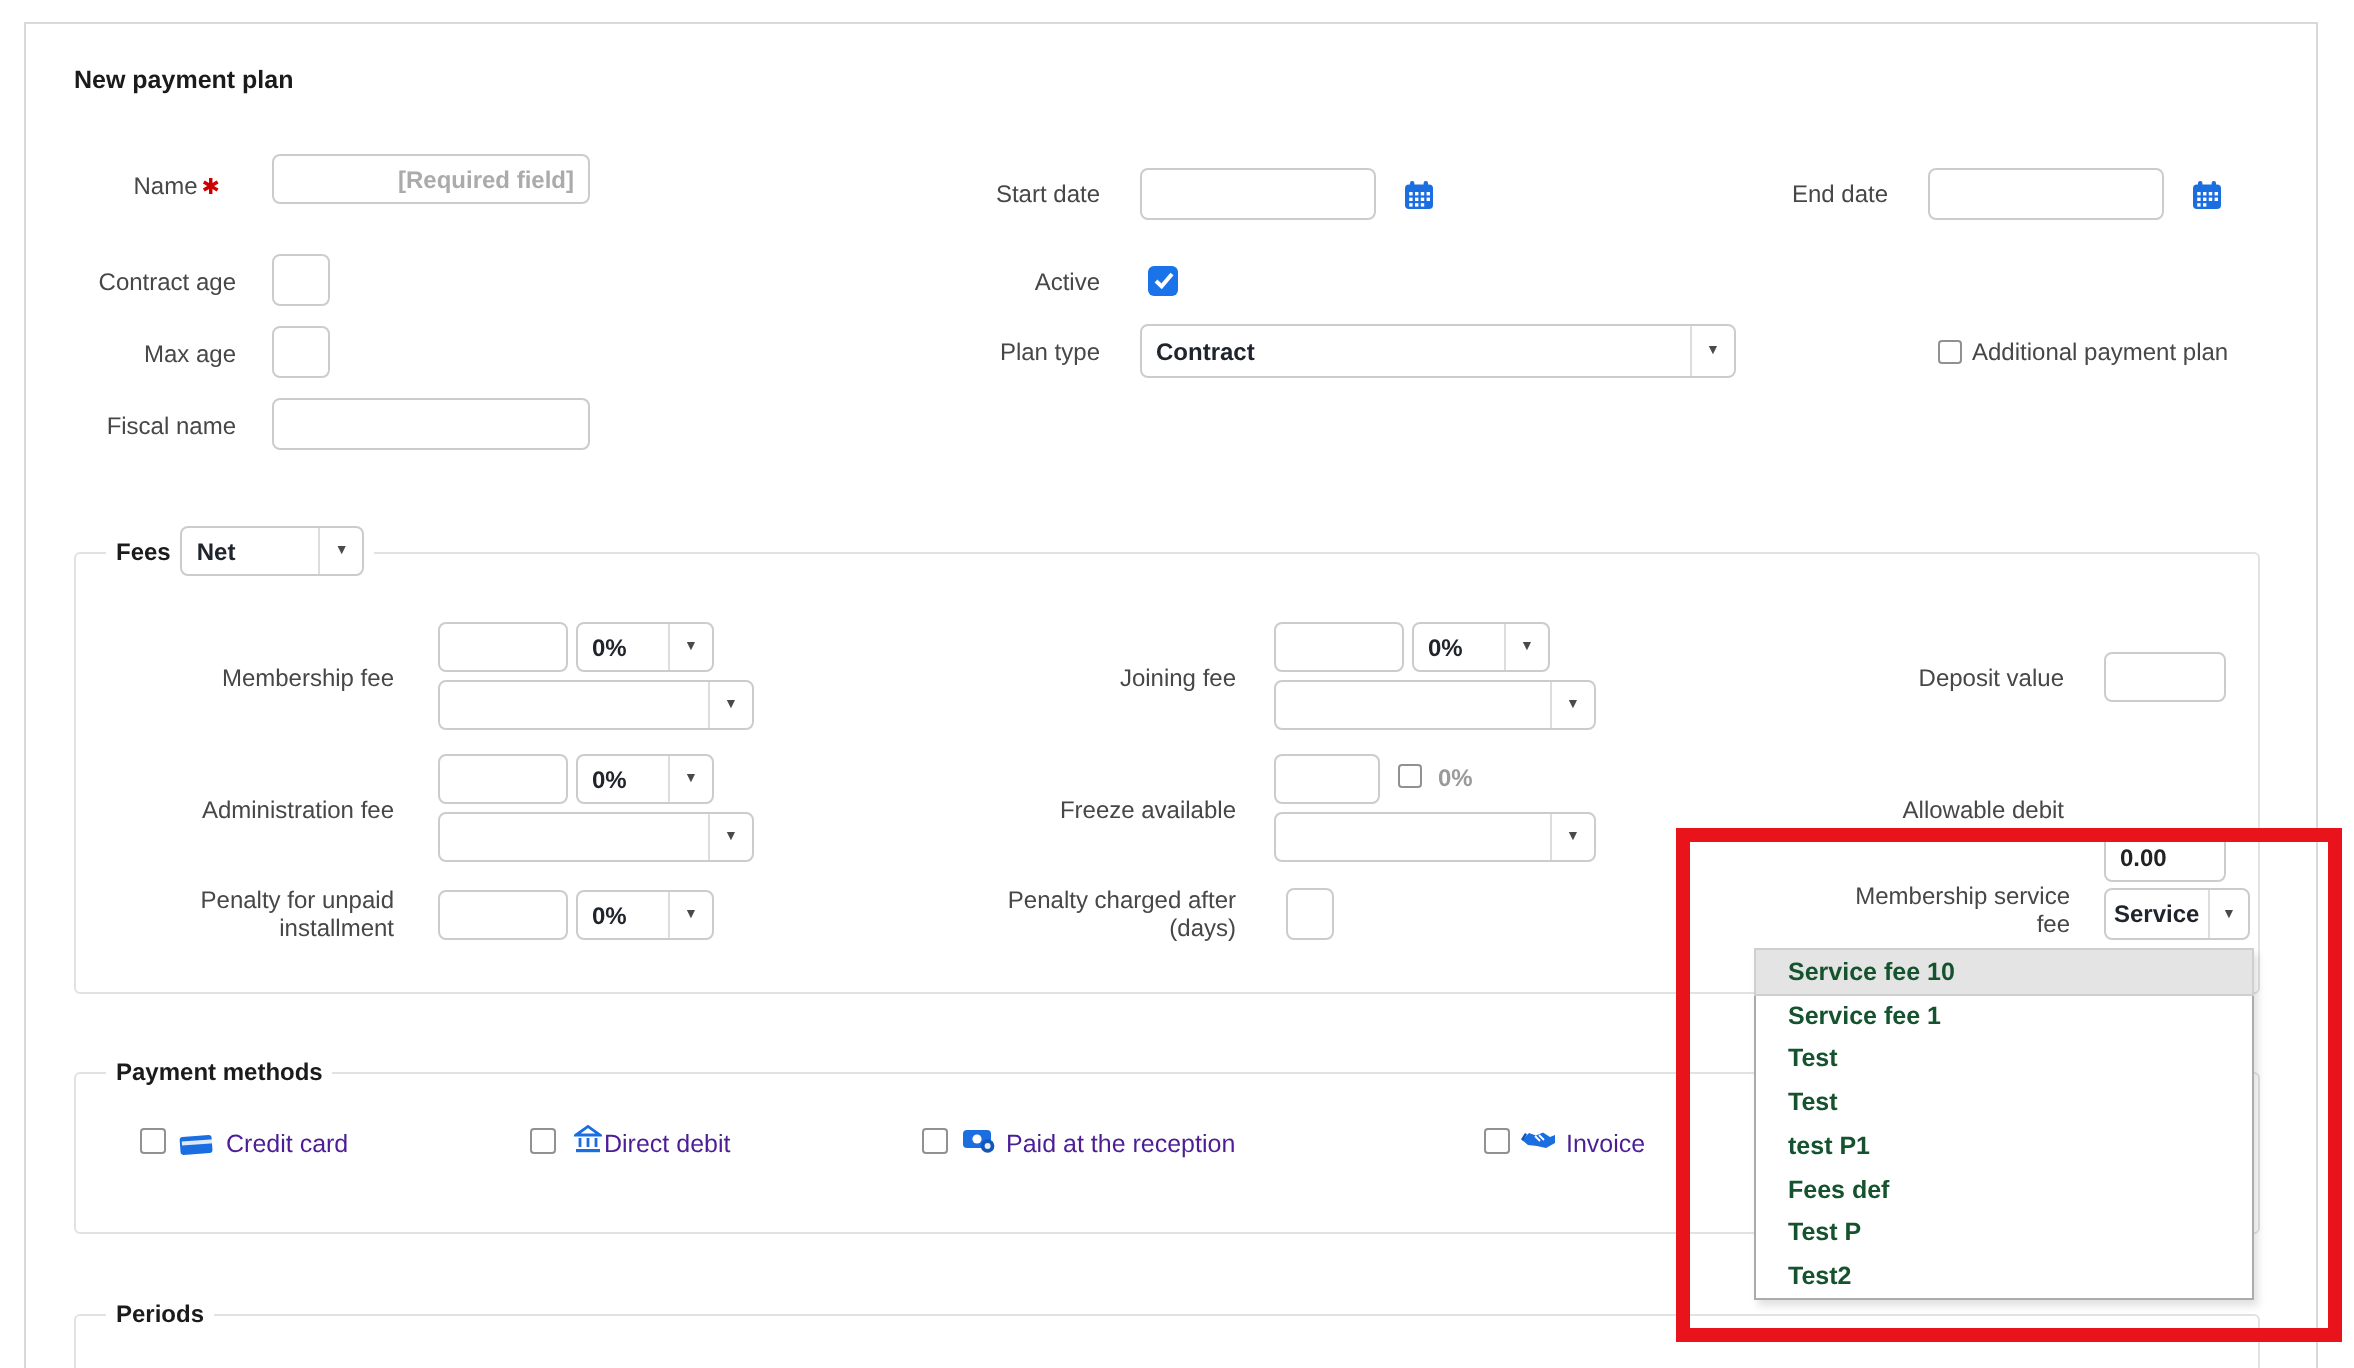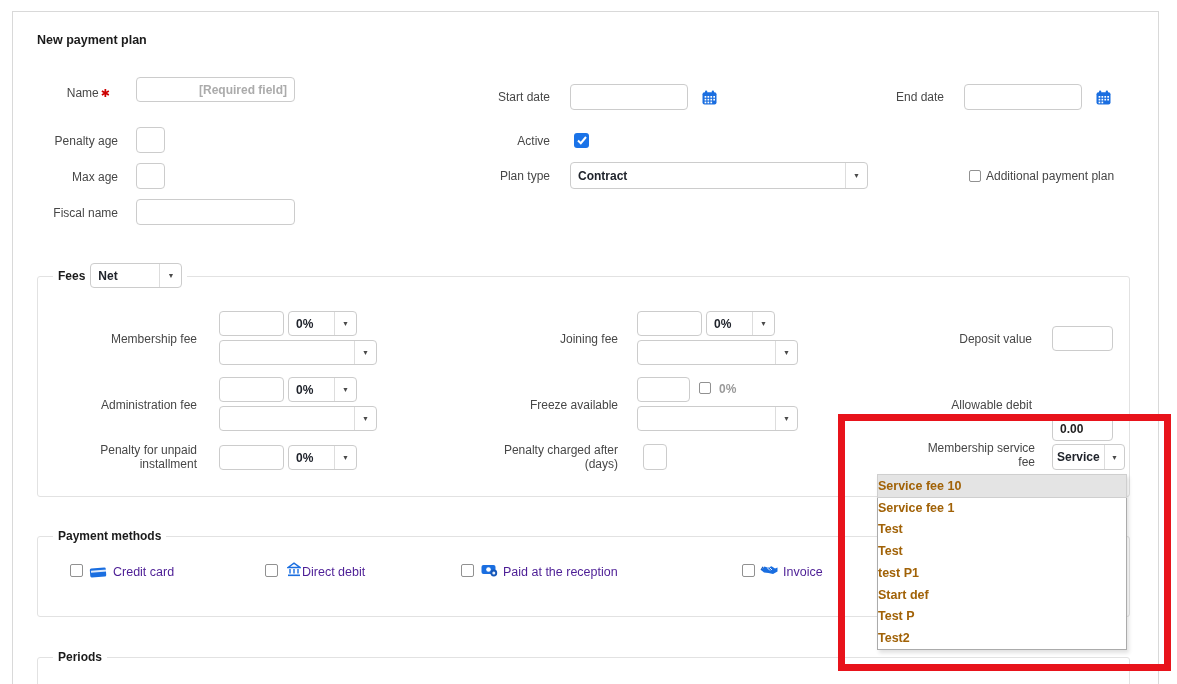--- a/index.html
+++ b/index.html
@@ -21,40 +21,40 @@
   .combo .arr { width:22px; border-left:1px solid #ddd; display:flex; align-items:center;
                 justify-content:center; font-size:7px; color:#4a4a4a; }
   .cbx-on { position:absolute; width:15px; height:15px; background:#1a73e8; border-radius:3px;
             display:flex; align-items:center; justify-content:center; cursor:pointer; }
   .cbx-off { position:absolute; background:#fff; border:1px solid #919191; border-radius:2px; cursor:pointer; }
   .fset { position:absolute; border:1px solid #e2e2e2; border-radius:3px; }
   .legend { position:absolute; left:16px; background:#fff; padding:0 5px; font-size:12px;
             font-weight:bold; color:#1b1b1b; display:flex; align-items:center; gap:5px; }
   .ddlist { position:absolute; left:877px; top:474px; width:250px; background:#fff;
             border:1px solid #ababab; z-index:50; box-shadow:2px 3px 4px rgba(0,0,0,0.12); }
-  .dditem { height:21.75px; display:flex; align-items:center; padding-left:0;
-            font-size:12.5px; font-weight:bold; color:#a16207; cursor:pointer; }
+  .dditem { height:21.75px; display:flex; align-items:center; padding-left:16px;
+            font-size:12.5px; font-weight:bold; color:#14532d; cursor:pointer; }
   .dditem.hl { background:#e4e4e4; outline:1px solid #cfcfcf; }
   .redbox { position:absolute; left:838px; top:414px; width:333px; height:257px;
             border:7px solid #e8131b; z-index:100; pointer-events:none; }
   .pm-label { position:absolute; font-size:12.5px; color:#4c1d95; }
   .graypct { position:absolute; font-size:12px; font-weight:bold; color:#9a9a9a; }
   .icon { position:absolute; display:block; }
 </style>
 </head>
 <body>
 
 <div class="container"></div>
 
 <div class="title">New payment plan</div>
 
 <div class="lbl" style="left:10px;top:86px;width:100px;"><span>Name</span><span class="req">✱</span></div>
 <input class="fld" style="left: 136px; top: 77px; width: 159px; height: 25px; text-align: right;" placeholder="[Required field]">
 
-<div class="lbl" style="left:18px;top:134px;width:100px;">Penalty age</div>
+<div class="lbl" style="left:18px;top:134px;width:100px;">Contract age</div>
 <input class="fld" style="left: 136px; top: 127px; width: 29px; height: 26px; padding: 0px 4px;">
 
 <div class="lbl" style="left:18px;top:170px;width:100px;">Max age</div>
 <input class="fld" style="left: 136px; top: 163px; width: 29px; height: 26px; padding: 0px 4px;">
 
 <div class="lbl" style="left:18px;top:206px;width:100px;">Fiscal name</div>
 <input class="fld" style="left: 136px; top: 199px; width: 159px; height: 26px;">
 
 <div class="lbl" style="left:450px;top:90px;width:100px;">Start date</div>
 <input class="fld" style="left: 570px; top: 84px; width: 118px; height: 26px;">
@@ -185,21 +185,21 @@
   <span class="val" style="padding:0 4px;">Service</span>
   <span class="arr" style="width:20px;">▼</span>
 </div>
 
 <div class="ddlist">
   <div class="dditem hl">Service fee 10</div>
   <div class="dditem">Service fee 1</div>
   <div class="dditem">Test</div>
   <div class="dditem">Test</div>
   <div class="dditem">test P1</div>
-  <div class="dditem">Start def</div>
+  <div class="dditem">Fees def</div>
   <div class="dditem">Test P</div>
   <div class="dditem">Test2</div>
 </div>
 
 <div class="fset" style="left:37px;top:536px;width:1093px;height:81px;"></div>
 <div class="legend" style="left:53px;top:529px;">Payment methods</div>
 
 <div class="cbx-off" style="left:70px;top:564px;width:13px;height:13px;"></div>
 <svg class="icon" style="left:89px;top:564px;" width="19" height="14" viewBox="0 0 19 14">
   <rect x="1" y="4" width="16" height="9" rx="1.5" fill="#1a6ee0" transform="rotate(-4 9 8)"></rect>

